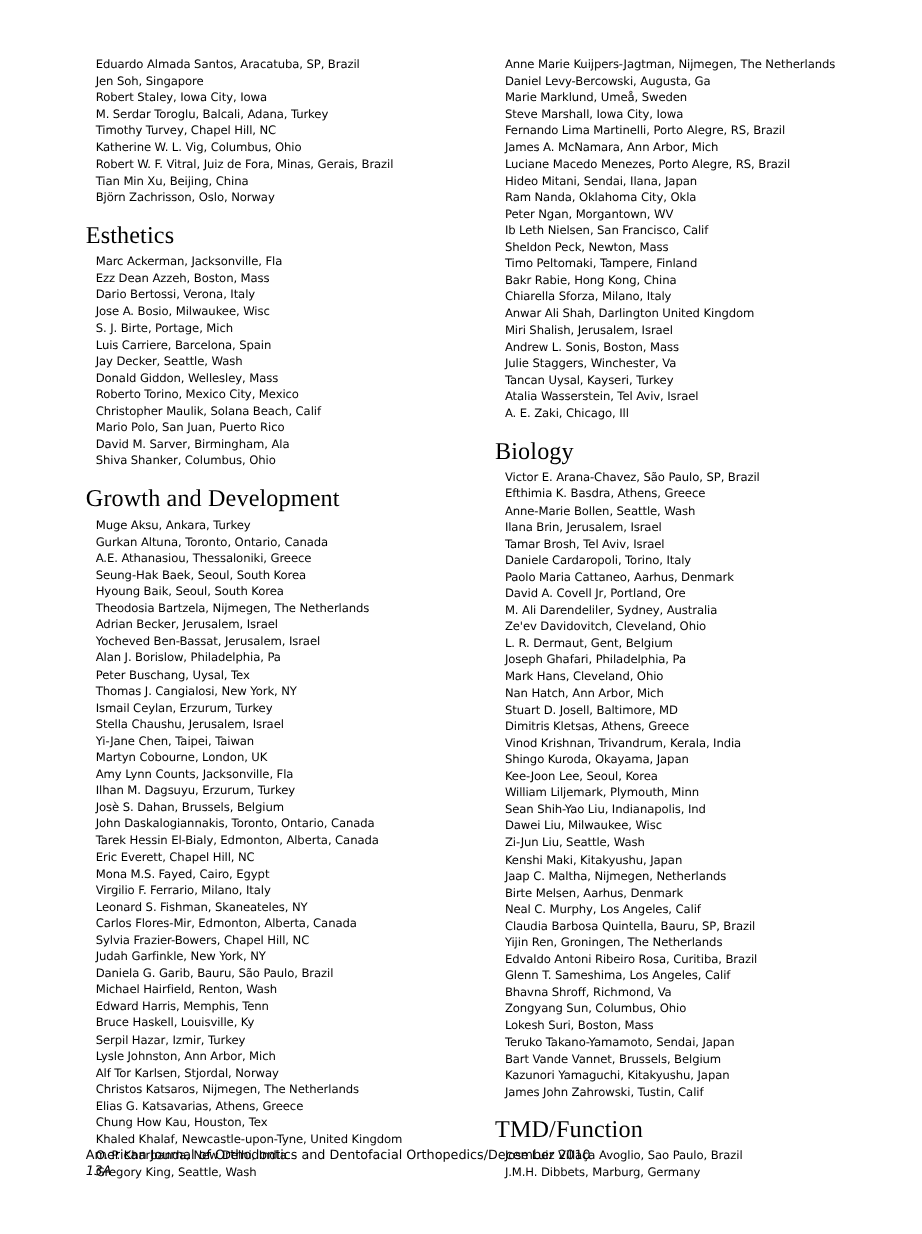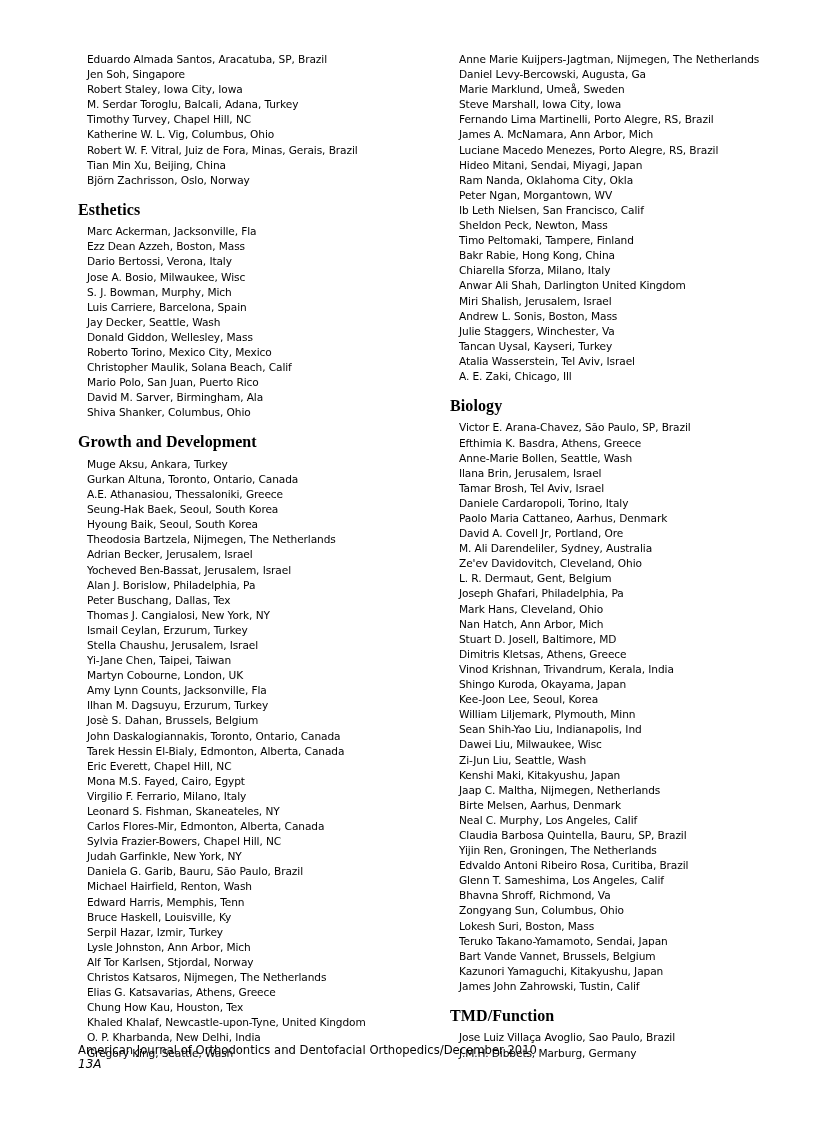--- a/index.html
+++ b/index.html
@@ -29,22 +29,22 @@
     flex-direction: row;
     gap: 28px;
     align-items: flex-start;
   }
   .col {
     width: 344px;
     flex: 0 0 344px;
   }
   .section-head {
     font-family: "Liberation Serif", serif;
-    font-size: 16px;
-    font-weight: bold;
+    font-size: 22px;
+    font-weight: normal;
     letter-spacing: 0.1px;
     margin: 13px 0 5px 0;
     line-height: 1.15;
   }
   .name {
     font-family: "DejaVu Sans", sans-serif;
     font-size: 10.6px;
     line-height: 15.1px;
     padding-left: 9px;
     white-space: nowrap;
@@ -94,21 +94,21 @@
         <div class="name">Tian Min Xu, Beijing, China</div>
         <div class="name">Björn Zachrisson, Oslo, Norway</div>
       </div>
 
       <h2 class="section-head">Esthetics</h2>
       <div class="list">
         <div class="name">Marc Ackerman, Jacksonville, Fla</div>
         <div class="name">Ezz Dean Azzeh, Boston, Mass</div>
         <div class="name">Dario Bertossi, Verona, Italy</div>
         <div class="name">Jose A. Bosio, Milwaukee, Wisc</div>
-        <div class="name">S. J. Bowman, Murphy, Mich</div>
+        <div class="name">S. J. Birte, Portage, Mich</div>
         <div class="name">Luis Carriere, Barcelona, Spain</div>
         <div class="name">Jay Decker, Seattle, Wash</div>
         <div class="name">Donald Giddon, Wellesley, Mass</div>
         <div class="name">Roberto Torino, Mexico City, Mexico</div>
         <div class="name">Christopher Maulik, Solana Beach, Calif</div>
         <div class="name">Mario Polo, San Juan, Puerto Rico</div>
         <div class="name">David M. Sarver, Birmingham, Ala</div>
         <div class="name">Shiva Shanker, Columbus, Ohio</div>
       </div>
 
@@ -116,21 +116,21 @@
       <div class="list">
         <div class="name">Muge Aksu, Ankara, Turkey</div>
         <div class="name">Gurkan Altuna, Toronto, Ontario, Canada</div>
         <div class="name">A.E. Athanasiou, Thessaloniki, Greece</div>
         <div class="name">Seung-Hak Baek, Seoul, South Korea</div>
         <div class="name">Hyoung Baik, Seoul, South Korea</div>
         <div class="name">Theodosia Bartzela, Nijmegen, The Netherlands</div>
         <div class="name">Adrian Becker, Jerusalem, Israel</div>
         <div class="name">Yocheved Ben-Bassat, Jerusalem, Israel</div>
         <div class="name">Alan J. Borislow, Philadelphia, Pa</div>
-        <div class="name">Peter Buschang, Dallas, Tex</div>
+        <div class="name">Peter Buschang, Uysal, Tex</div>
         <div class="name">Thomas J. Cangialosi, New York, NY</div>
         <div class="name">Ismail Ceylan, Erzurum, Turkey</div>
         <div class="name">Stella Chaushu, Jerusalem, Israel</div>
         <div class="name">Yi-Jane Chen, Taipei, Taiwan</div>
         <div class="name">Martyn Cobourne, London, UK</div>
         <div class="name">Amy Lynn Counts, Jacksonville, Fla</div>
         <div class="name">Ilhan M. Dagsuyu, Erzurum, Turkey</div>
         <div class="name">Josè S. Dahan, Brussels, Belgium</div>
         <div class="name">John Daskalogiannakis, Toronto, Ontario, Canada</div>
         <div class="name">Tarek Hessin El-Bialy, Edmonton, Alberta, Canada</div>
@@ -159,21 +159,21 @@
 
     <div class="col">
       <div class="list">
         <div class="name">Anne Marie Kuijpers-Jagtman, Nijmegen, The Netherlands</div>
         <div class="name">Daniel Levy-Bercowski, Augusta, Ga</div>
         <div class="name">Marie Marklund, Umeå, Sweden</div>
         <div class="name">Steve Marshall, Iowa City, Iowa</div>
         <div class="name">Fernando Lima Martinelli, Porto Alegre, RS, Brazil</div>
         <div class="name">James A. McNamara, Ann Arbor, Mich</div>
         <div class="name">Luciane Macedo Menezes, Porto Alegre, RS, Brazil</div>
-        <div class="name">Hideo Mitani, Sendai, Miyagi, Japan</div>
+        <div class="name">Hideo Mitani, Sendai, Ilana, Japan</div>
         <div class="name">Ram Nanda, Oklahoma City, Okla</div>
         <div class="name">Peter Ngan, Morgantown, WV</div>
         <div class="name">Ib Leth Nielsen, San Francisco, Calif</div>
         <div class="name">Sheldon Peck, Newton, Mass</div>
         <div class="name">Timo Peltomaki, Tampere, Finland</div>
         <div class="name">Bakr Rabie, Hong Kong, China</div>
         <div class="name">Chiarella Sforza, Milano, Italy</div>
         <div class="name">Anwar Ali Shah, Darlington United Kingdom</div>
         <div class="name">Miri Shalish, Jerusalem, Israel</div>
         <div class="name">Andrew L. Sonis, Boston, Mass</div>

